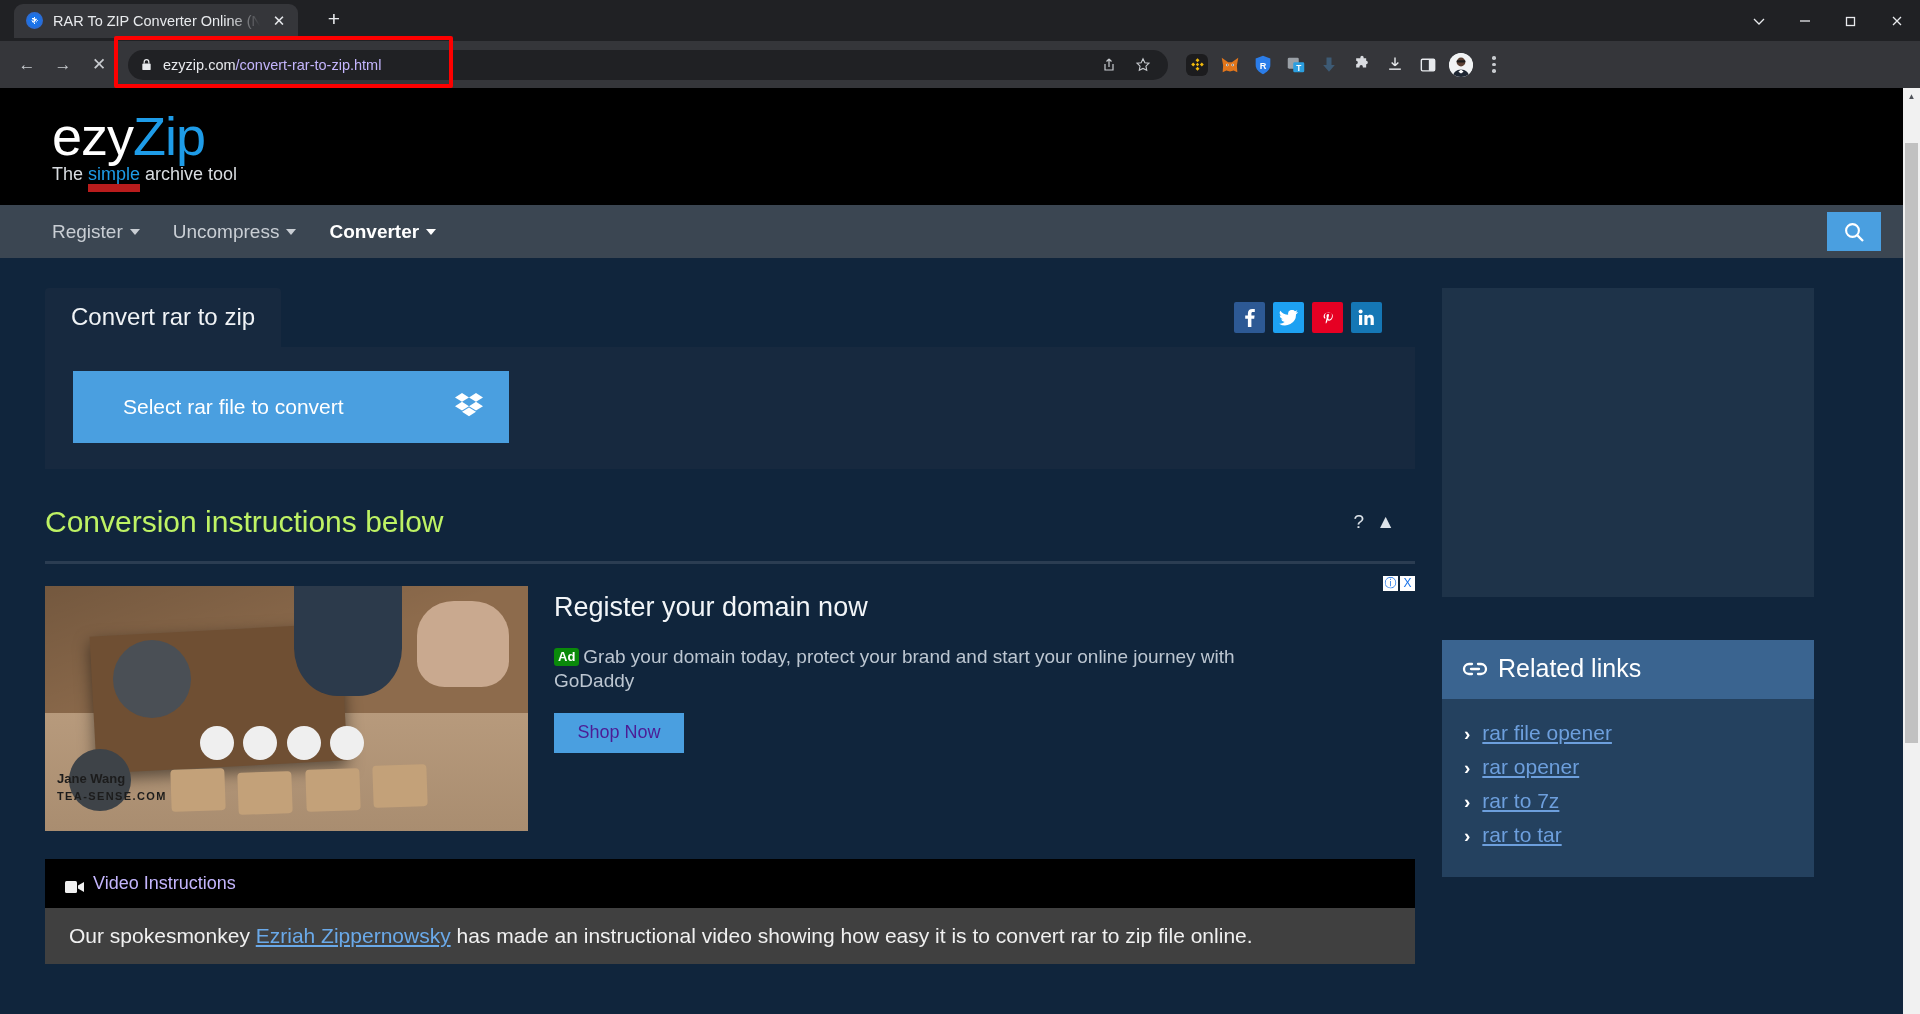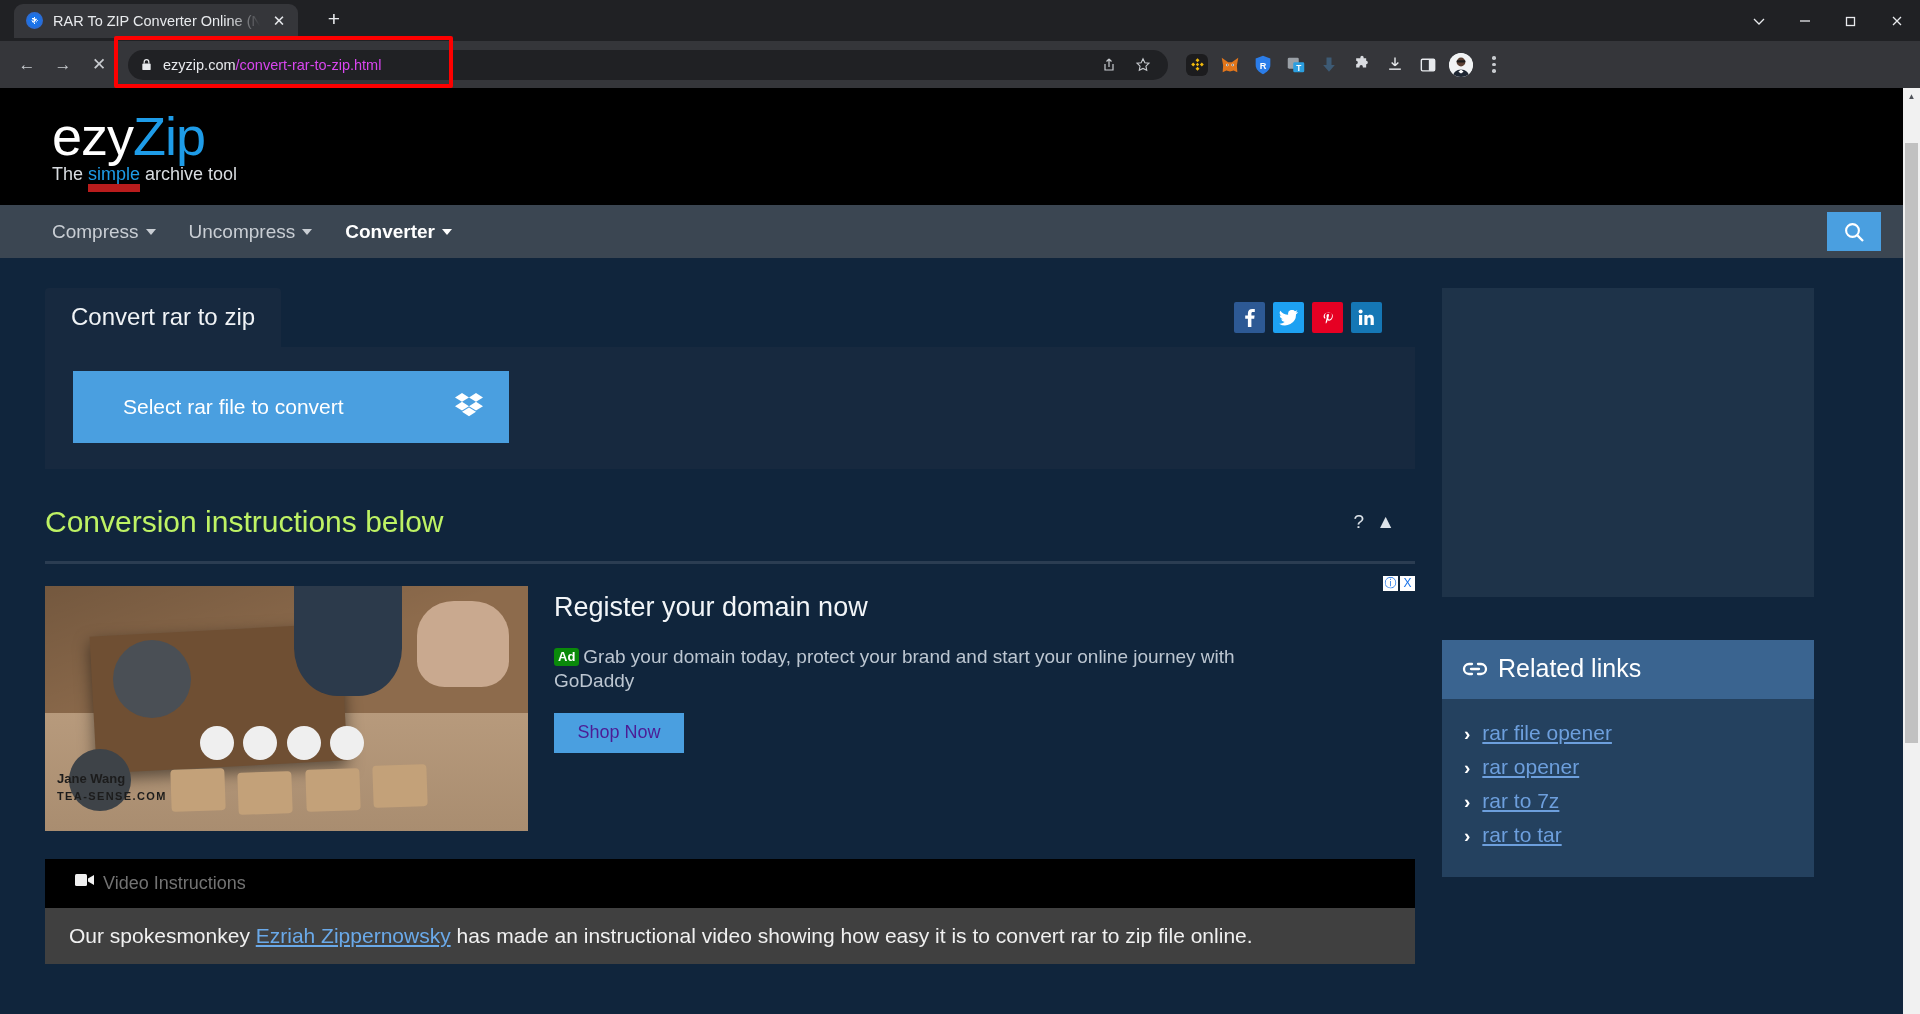--- a/index.html
+++ b/index.html
@@ -44,21 +44,21 @@
   .omnibox-highlight {
     position:absolute; left:-14px; top:-14px; width:339px; height:52px;
     border: 4px solid #fe0000; border-radius:2px; pointer-events:none; z-index:5;
   }
   .omnibox {
     height: 30px; width: 1040px; background:#202124; border-radius:15px;
     display:flex; align-items:center; padding: 0 12px; gap:10px;
   }
   .lock-icon { width:13px;height:13px;flex:none; }
   .url { font-size:14.5px; color:#e8eaed; white-space:nowrap; }
-  .url .dim { color:#d946ef; }
+  .url .dim { color:#c4b5fd; }
   .omni-actions { margin-left:auto; display:flex; align-items:center; gap:8px; }
   .omni-ico { width:26px;height:26px;display:flex;align-items:center;justify-content:center;color:#c8cbcf; }
 
   .ext-tray { display:flex; align-items:center; gap:3px; margin-left:4px; }
   .ext { width:30px;height:30px;display:flex;align-items:center;justify-content:center;border-radius:4px; }
   .ext-binance { width:22px;height:22px;border-radius:6px;background:#1c1c1e;display:flex;align-items:center;justify-content:center; }
   .ext-avatar {
     width:24px;height:24px;border-radius:50%;overflow:hidden;
     background:#f1f3f4; display:flex; align-items:flex-end; justify-content:center;
   }
@@ -143,21 +143,21 @@
   .ad-title { font-size:27px; color:#f2f5f8; font-weight:400; }
   .ad-desc { margin-top:22px; font-size:19px; color:#bcc6d1; line-height:1.25; max-width:700px; }
   .ad-badge { display:inline-block; background:#0a8a0a; color:#fff; font-size:13px; font-weight:bold; padding:1px 4px; border-radius:3px; vertical-align:2px; margin-right:4px; }
   .ad-domain { margin-top:22px; font-size:19px; color:#94a3b2; }
   .shop-btn { margin-top:20px; width:130px;height:40px;background:#4a9fe0;color:#4c1d95;border:none;font-size:18px;font-family:"Liberation Sans",sans-serif; }
   .ad-ctl { position:absolute; right:-0px; top:-10px; display:flex; gap:2px; }
   .ad-i, .ad-x { width:15px;height:15px;background:#fff;color:#1a73e8;font-size:12px;line-height:15px;text-align:center;font-family:"Liberation Sans",sans-serif; }
 
   
   .video-sec { margin-top:28px; width:1370px; background:#000; }
-  .video-head { display:flex; align-items:flex-start; gap:8px; padding:14px 0 14px 30px; color:#737373; font-size:18px; }
+  .video-head { display:flex; align-items:flex-end; gap:8px; padding:14px 0 14px 20px; color:#c4b5fd; font-size:18px; }
   .vcam { width:20px;height:14px;display:block; }
   .video-body { background:#404040; padding:16px 24px; }
   .video-text { color:#f0f0f0; font-size:21px; }
   .video-text a { color:#6aa9e9; text-decoration:underline; }
 
   
   .side-ad { width:372px;height:309px;background:#1e3349; }
   .related { width:372px; margin-top:43px; background:#24415f; }
   .related-head { background:#3a6490; color:#fff; font-size:25px; padding:14px 0 16px 20px; display:flex; align-items:center; gap:10px; }
   .rl-list { padding: 22px 0 20px 22px; }
@@ -308,21 +308,21 @@
   <div class="viewport">
     <div class="page">
 
       <div class="site-header">
         <div class="logo"><span>ezy</span><span class="zip">Zip</span></div>
         <div class="tagline"><span>The </span><span class="simple">simple</span><span> archive tool</span></div>
       </div>
 
       <div class="navbar">
         <div class="nav-item">
-            <span>Compress</span>
+            <span>Register</span>
             <span class="caret"></span>
           </div>
         <div class="nav-item">
             <span>Uncompress</span>
             <span class="caret"></span>
           </div>
         <div class="nav-item active">
             <span>Converter</span>
             <span class="caret"></span>
           </div>

